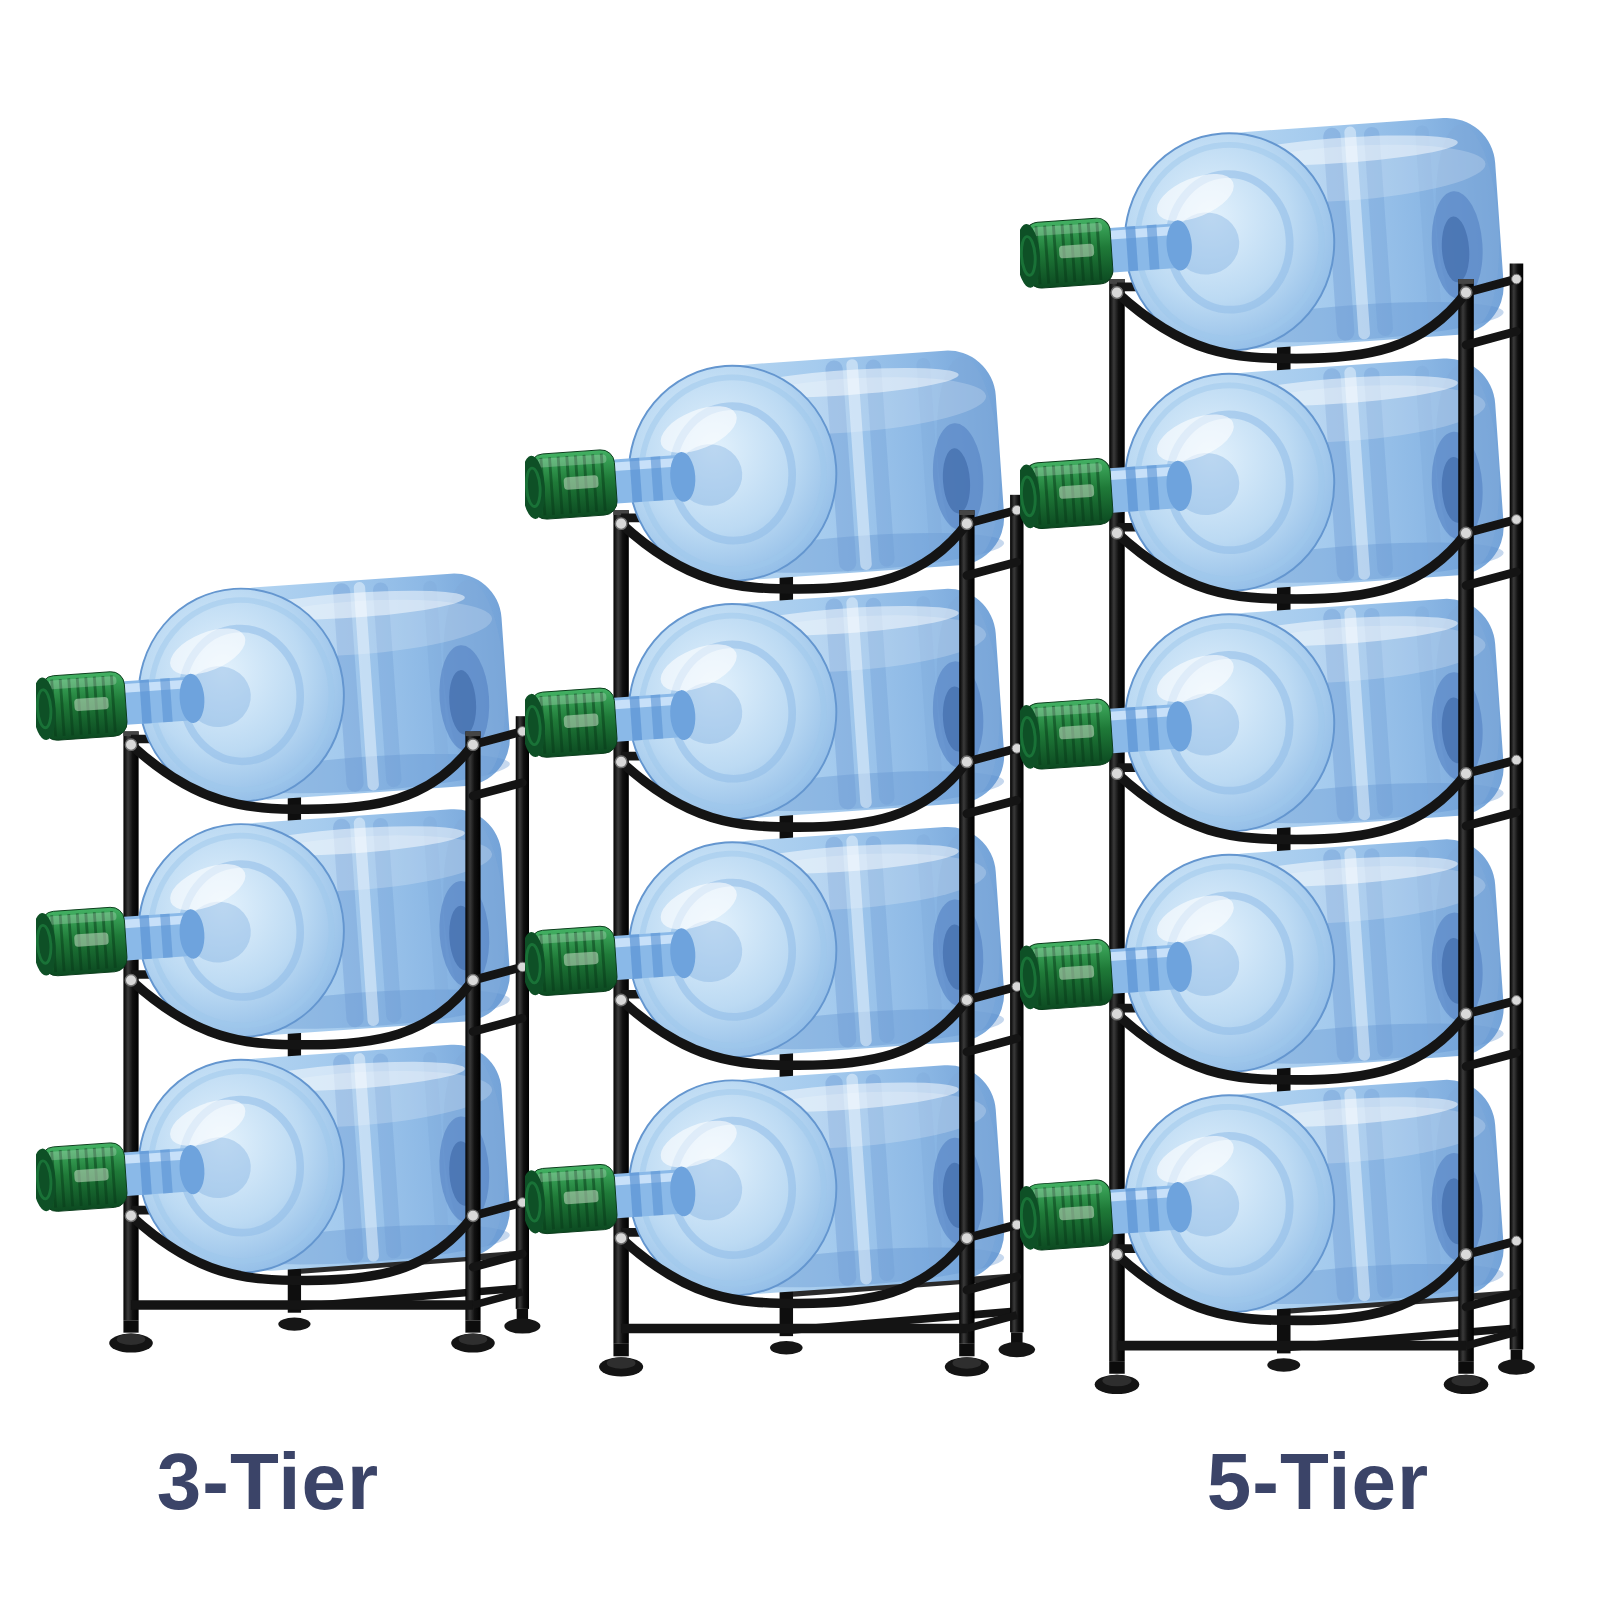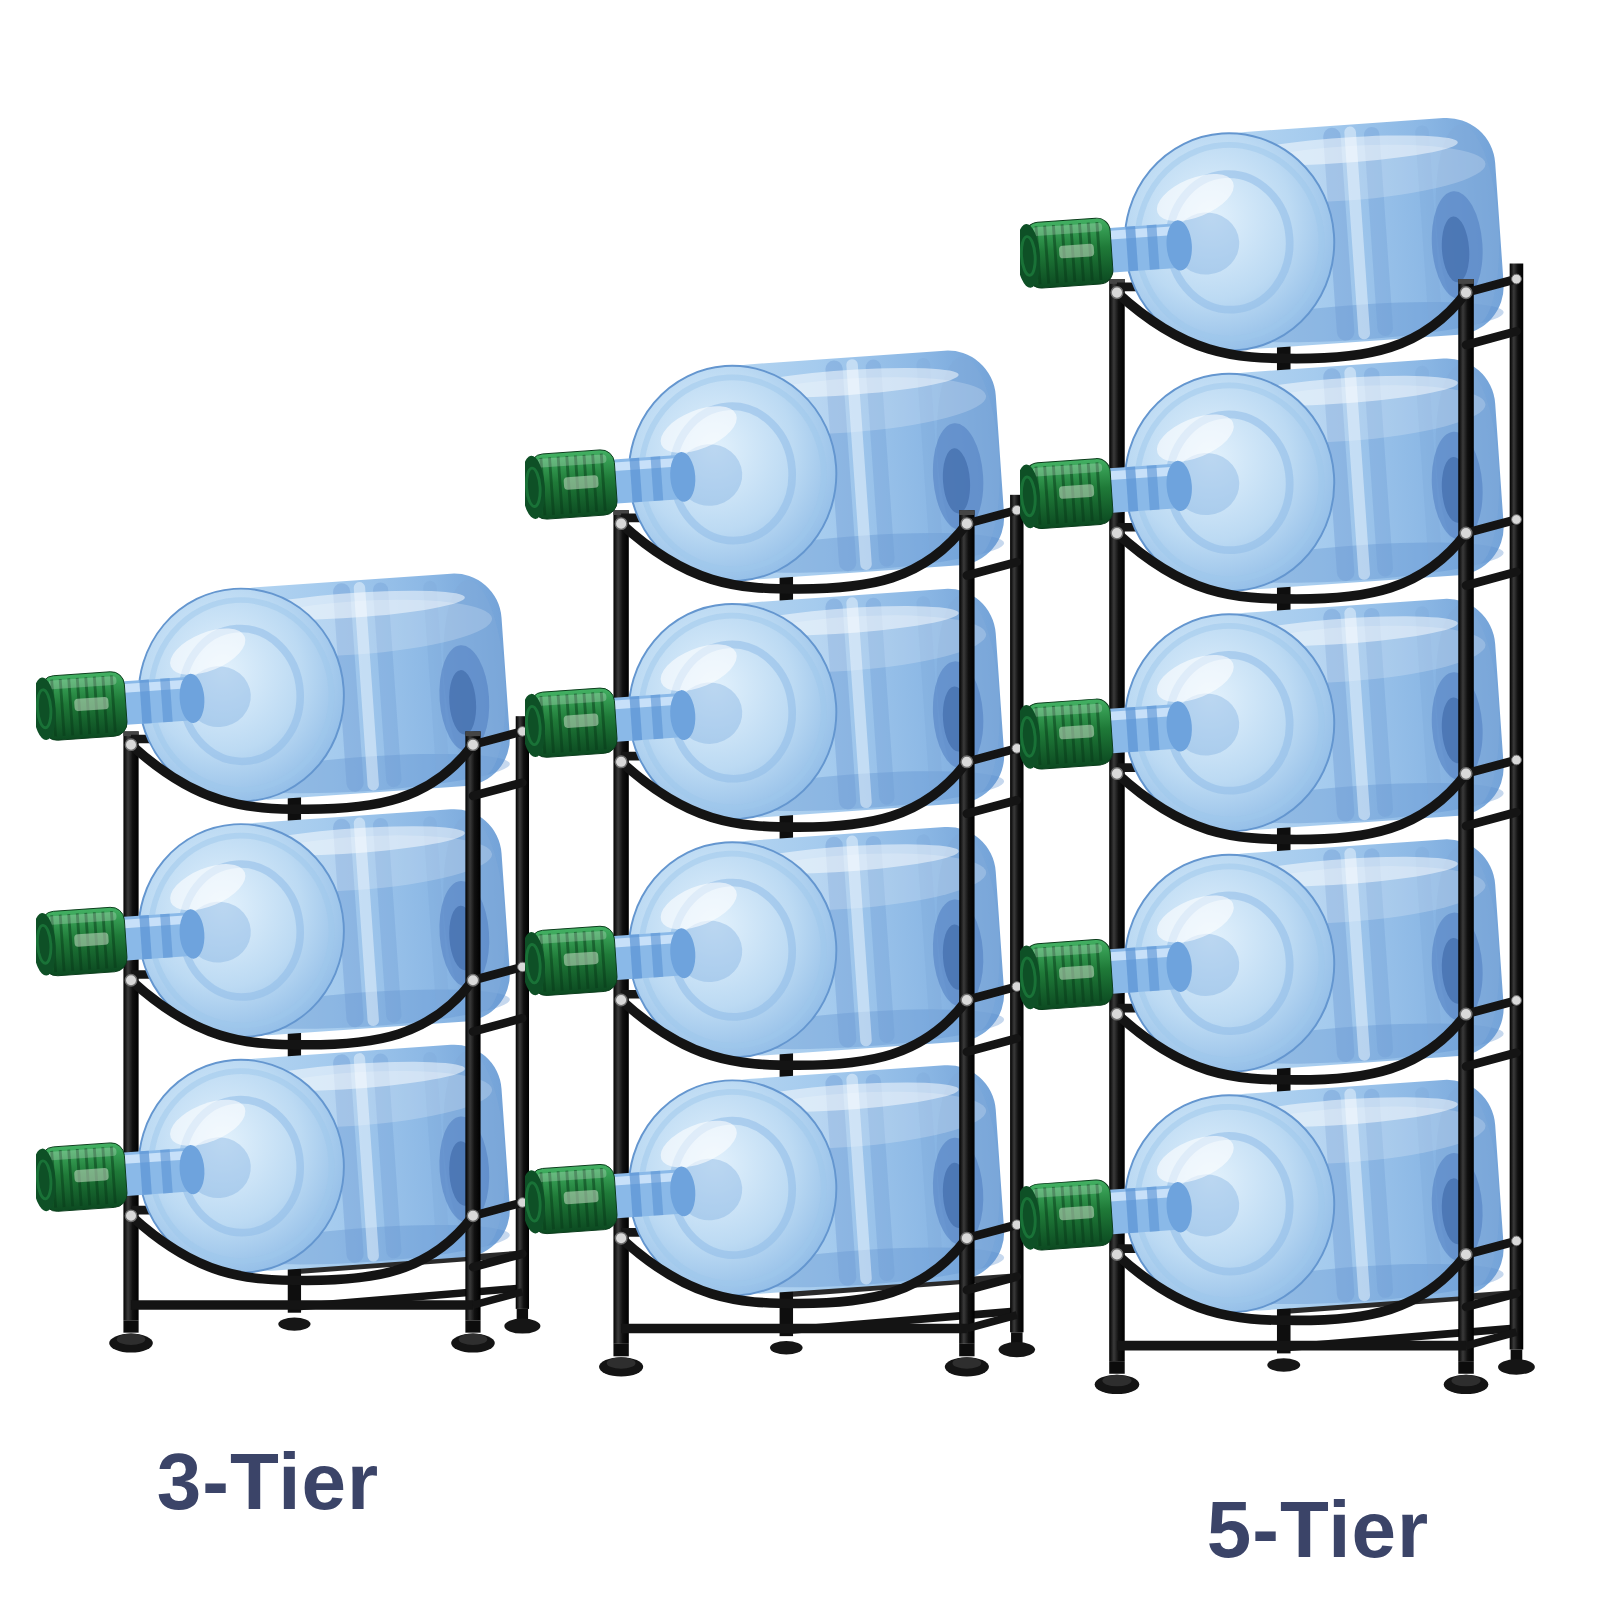--- a/index.html
+++ b/index.html
@@ -678,15 +678,15 @@
         <rect x="92" y="1288" width="16" height="13" fill="#0c0c0c"></rect>
         <ellipse cx="100" cy="1312" rx="23" ry="10" fill="#141414"></ellipse>
         <ellipse cx="100" cy="1308" rx="15" ry="6" fill="#2e2e2e"></ellipse>
         <rect x="452" y="1288" width="16" height="13" fill="#0c0c0c"></rect>
         <ellipse cx="460" cy="1312" rx="23" ry="10" fill="#141414"></ellipse>
         <ellipse cx="460" cy="1308" rx="15" ry="6" fill="#2e2e2e"></ellipse>
       </svg>
   </figure>
 
   <div class="caption cap-a" style="color: rgb(59, 68, 104);">3-Tier</div>
-  <div class="caption cap-c" style="color: rgb(59, 68, 104); margin-top: 48px;">5-Tier</div>
+  <div class="caption cap-c" style="color: rgb(59, 68, 104);">5-Tier</div>
 
 </div>
 
 </body></html>

